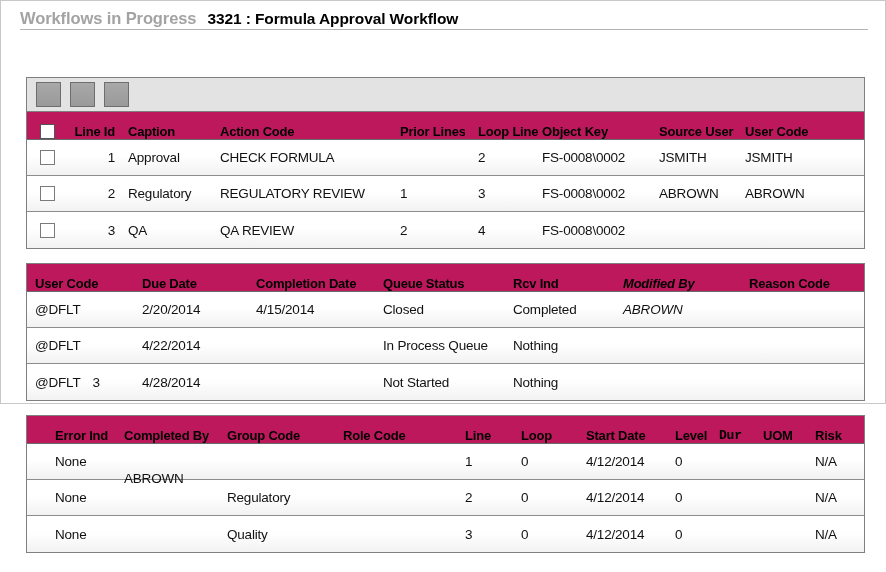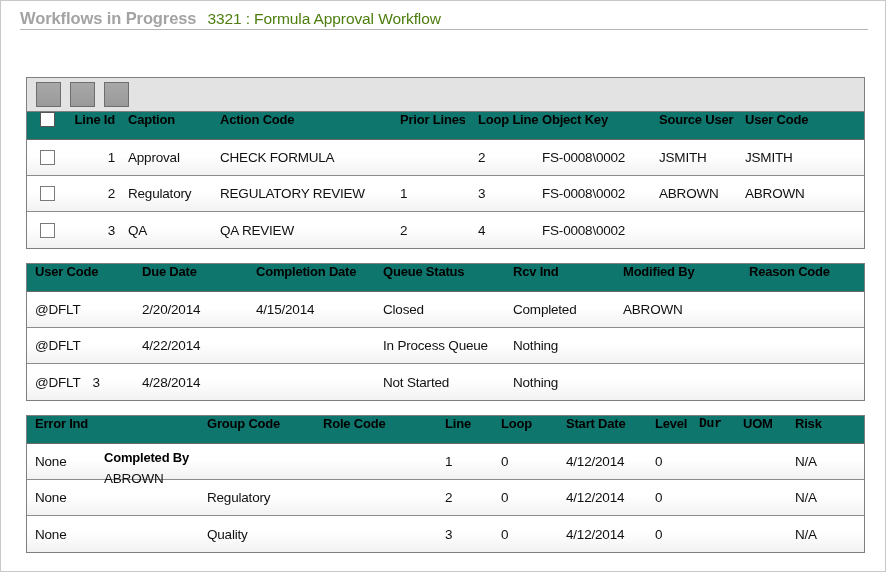--- a/index.html
+++ b/index.html
@@ -7,21 +7,21 @@
     margin: 0; padding: 0;
     background: #ffffff;
   }
   body {
     width: 886px; height: 572px;
     font-family: "Liberation Sans", sans-serif;
     overflow: hidden;
   }
   #page {
     position: relative;
-    width: 886px; height: 572px;
+    width: 886px; height: 404px;
     background: #ffffff;
     border: 1px solid #c8c8c8;
   }
 
   
   #header-bar {
     position: absolute;
     left: 19px; top: 8px;
     width: 848px;
   }
@@ -33,22 +33,22 @@
   }
   .crumb {
     font-size: 16.5px;
     font-weight: bold;
     color: #a3a3a3;
     letter-spacing: -0.1px;
     white-space: nowrap;
   }
   .page-title {
     font-size: 15.5px;
-    font-weight: normal;
-    color: #4d7c0f;
+    font-weight: bold;
+    color: #000000;
     margin-left: 11px;
     white-space: nowrap;
     letter-spacing: -0.1px;
   }
   .section-row {
     margin-top: 5px;
     padding-left: 7px;
     padding-bottom: 2px;
     border-bottom: 1px solid #b4b4b4;
   }
@@ -83,23 +83,23 @@
   }
   .tool-btn {
     width: 25px; height: 25px;
     background: linear-gradient(180deg, #a8a8a8 0%, #9a9a9a 100%);
     border: 1px solid #6e6e6e;
   }
 
   
   .hrow {
     display: flex;
-    align-items: flex-start;
+    align-items: flex-end;
     height: 28px;
-    background: #0f766e;
+    background: #be185d;
     border-bottom: 1px solid #6a6a6a;
     font-size: 13px;
     font-weight: bold;
     color: #000000;
     letter-spacing: -0.2px;
   }
   
   .drow {
     display: flex;
     align-items: center;
@@ -133,26 +133,26 @@
   .c-objkey   { width: 117px; padding-left: 3px; }
   .c-srcuser  { width: 86px;  padding-left: 3px; }
   .c-usercode { width: 118px; padding-left: 3px; }
 
   
   .q-user   { width: 112px; padding-left: 8px; }
   .q-due    { width: 114px; padding-left: 3px; }
   .q-comp   { width: 127px; padding-left: 3px; }
   .q-status { width: 130px; padding-left: 3px; }
   .q-rcv    { width: 110px; padding-left: 3px; }
-  .q-mod    { width: 126px; padding-left: 3px; }
+  .q-mod    { width: 126px; padding-left: 3px; font-style: italic; }
   .q-reason { width: 118px; padding-left: 3px; }
   .q-user .sub { margin-left: 12px; }
 
   
-  .s-err   { width: 74px;  padding-left: 8px; }
+  .s-err   { width: 74px;  padding-left: 8px; margin-left: 20px; }
   .s-comp  { width: 103px; padding-left: 3px; margin-top: 34px; }
   .s-group { width: 116px; padding-left: 3px; }
   .s-role  { width: 116px; padding-left: 3px; }
   .s-line  { width: 62px;  padding-left: 9px; }
   .s-loop  { width: 65px;  padding-left: 3px; }
   .s-start { width: 89px;  padding-left: 3px; }
   .s-level { width: 44px;  padding-left: 3px; }
   .s-dur   { width: 44px;  padding-left: 3px; font-family: Liberation Mono, monospace; }
   .s-uom   { width: 52px;  padding-left: 3px; }
   .s-risk  { width: 70px;  padding-left: 3px; }

